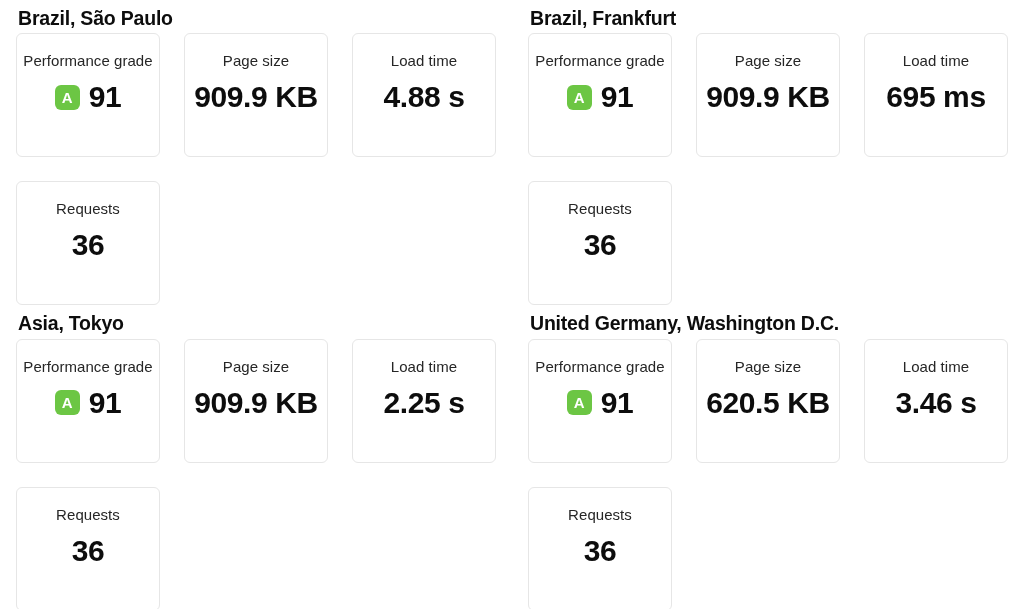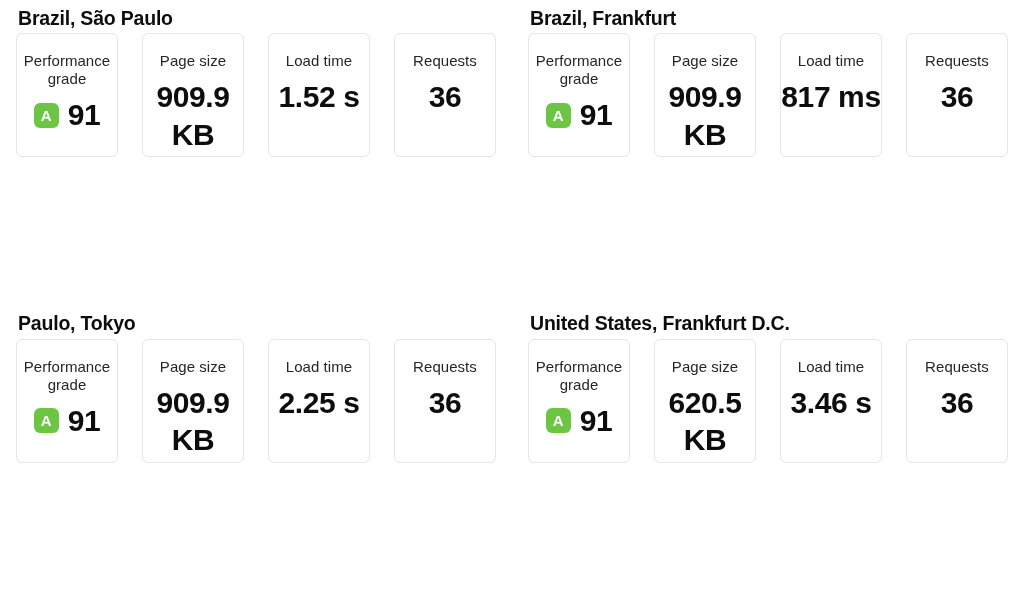--- a/index.html
+++ b/index.html
@@ -31,21 +31,21 @@
     font-size: 19.5px;
     font-weight: bold;
     letter-spacing: -0.2px;
     color: #0d0d0d;
     line-height: 1.05;
     margin: 0 0 5px 2px;
     white-space: nowrap;
   }
   .metrics-grid {
     display: grid;
-    grid-template-columns: 1fr 1fr 1fr 1fr;
+    grid-template-columns: 1fr 1fr 1fr;
     grid-template-rows: 124px 124px;
     column-gap: 12px;
     row-gap: 12px;
     gap: 24px;
   }
   .metric-card {
     border: 1px solid #e6e6e6;
     border-radius: 6px;
     background: #ffffff;
     box-sizing: border-box;
@@ -102,21 +102,21 @@
           <span class="grade-badge">A</span>
           <span>91</span>
         </div>
       </div>
       <div class="metric-card">
         <div class="metric-label">Page size</div>
         <div class="metric-value">909.9 KB</div>
       </div>
       <div class="metric-card">
         <div class="metric-label">Load time</div>
-        <div class="metric-value">1.52 s</div>
+        <div class="metric-value">4.88 s</div>
       </div>
       <div class="metric-card">
         <div class="metric-label">Requests</div>
         <div class="metric-value">36</div>
       </div>
     </div>
   </section>
 
   <section class="location-block">
     <h2 class="location-title">Brazil, Frankfurt</h2>
@@ -127,31 +127,31 @@
           <span class="grade-badge">A</span>
           <span>91</span>
         </div>
       </div>
       <div class="metric-card">
         <div class="metric-label">Page size</div>
         <div class="metric-value">909.9 KB</div>
       </div>
       <div class="metric-card">
         <div class="metric-label">Load time</div>
-        <div class="metric-value">817 ms</div>
+        <div class="metric-value">695 ms</div>
       </div>
       <div class="metric-card">
         <div class="metric-label">Requests</div>
         <div class="metric-value">36</div>
       </div>
     </div>
   </section>
 
   <section class="location-block">
-    <h2 class="location-title">Paulo, Tokyo</h2>
+    <h2 class="location-title">Asia, Tokyo</h2>
     <div class="metrics-grid">
       <div class="metric-card">
         <div class="metric-label">Performance grade</div>
         <div class="metric-value">
           <span class="grade-badge">A</span>
           <span>91</span>
         </div>
       </div>
       <div class="metric-card">
         <div class="metric-label">Page size</div>
@@ -162,21 +162,21 @@
         <div class="metric-value">2.25 s</div>
       </div>
       <div class="metric-card">
         <div class="metric-label">Requests</div>
         <div class="metric-value">36</div>
       </div>
     </div>
   </section>
 
   <section class="location-block">
-    <h2 class="location-title">United States, Frankfurt D.C.</h2>
+    <h2 class="location-title">United Germany, Washington D.C.</h2>
     <div class="metrics-grid">
       <div class="metric-card">
         <div class="metric-label">Performance grade</div>
         <div class="metric-value">
           <span class="grade-badge">A</span>
           <span>91</span>
         </div>
       </div>
       <div class="metric-card">
         <div class="metric-label">Page size</div>

